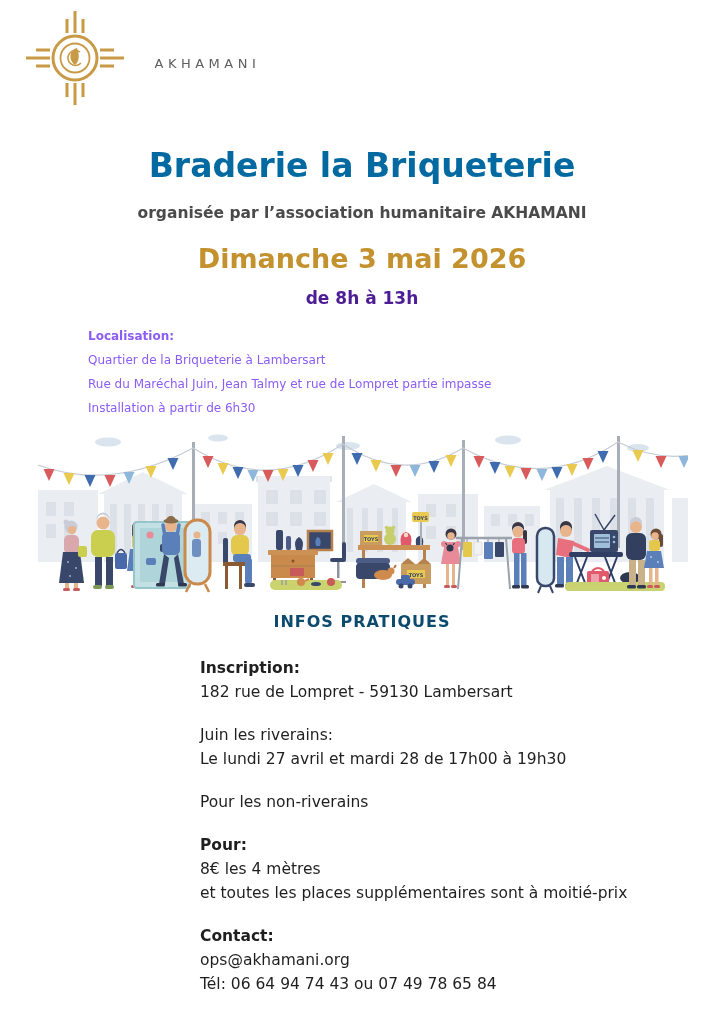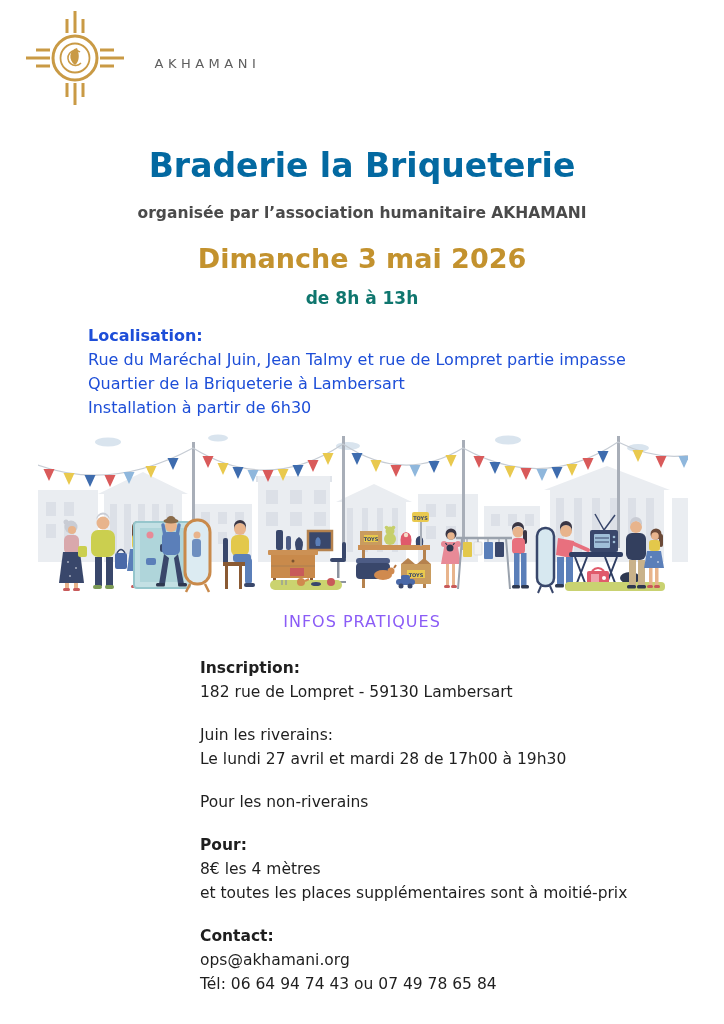--- a/index.html
+++ b/index.html
@@ -4,25 +4,25 @@
 <style>
   html,body{margin:0;padding:0;background:#ffffff;}
   .page{position:relative;width:724px;height:1024px;background:#ffffff;overflow:hidden;
         font-family:"DejaVu Sans","Liberation Sans",sans-serif;color:#222222;}
   .center{position:absolute;left:0;width:100%;text-align:center;}
   .logo-block{position:absolute;top:8px;left:0;width:100%;display:flex;flex-direction:row;align-items:center;}
   .brand{margin-top:2px;font-size:13px;font-weight:500;letter-spacing:4.5px;padding-left:4.5px;color:#5E5E5E;}
   .title{top:146px;font-size:33px;font-weight:700;color:#0369a1;}
   .subtitle{top:204px;font-size:15.5px;font-weight:600;color:#4A4A4A;}
   .date{top:243px;font-size:27px;font-weight:700;color:#C3922E;}
-  .time{top:288px;font-size:17px;font-weight:600;color:#0f766e;}
-  .loc{position:absolute;left:88px;top:324px;font-size:16px;line-height:24px;color:#1d4ed8;}
+  .time{top:288px;font-size:17px;font-weight:600;color:#4c1d95;}
+  .loc{position:absolute;left:88px;top:324px;font-size:12px;line-height:24px;color:#8b5cf6;}
   .lbl{font-weight:700;}
   .illus{position:absolute;left:38px;top:432px;width:650px;height:168px;}
-  .infos-h{top:612px;font-size:16px;font-weight:400;letter-spacing:1px;color:#8b5cf6;}
+  .infos-h{top:612px;font-size:16px;font-weight:700;letter-spacing:1px;color:#0c4a6e;}
   .infos{position:absolute;left:178px;top:656px;font-size:15.5px;line-height:24px;color:#1f1f1f;}
   .sec{margin-bottom:19px;margin-left:22px;}
   .sec.plain .lbl{font-weight:400;}
   .toys-txt{font-family:"DejaVu Sans",sans-serif;font-size:5px;font-weight:700;fill:#39476B;text-anchor:middle;}
 </style>
 </head>
 <body>
 
 <div class="page">
 
@@ -46,22 +46,22 @@
     <div class="brand">AKHAMANI</div>
   </div>
 
   <div class="center title">Braderie la Briqueterie</div>
   <div class="center subtitle">organisée par l’association humanitaire AKHAMANI</div>
   <div class="center date">Dimanche 3 mai 2026</div>
   <div class="center time">de 8h à 13h</div>
 
   <div class="loc">
     <div class="lbl">Localisation:</div>
+    <div>Quartier de la Briqueterie à Lambersart</div>
     <div>Rue du Maréchal Juin, Jean Talmy et rue de Lompret partie impasse</div>
-    <div>Quartier de la Briqueterie à Lambersart</div>
     <div>Installation à partir de 6h30</div>
   </div>
 
   <svg class="illus" viewBox="0 0 650 168">
     <defs>
         <path id="flag" d="M-5.5,0 L5.5,0 L0,12 Z"></path>
       </defs>
 
     <g fill="#EAEDF1">
       <rect x="0" y="58" width="60" height="72"></rect>

